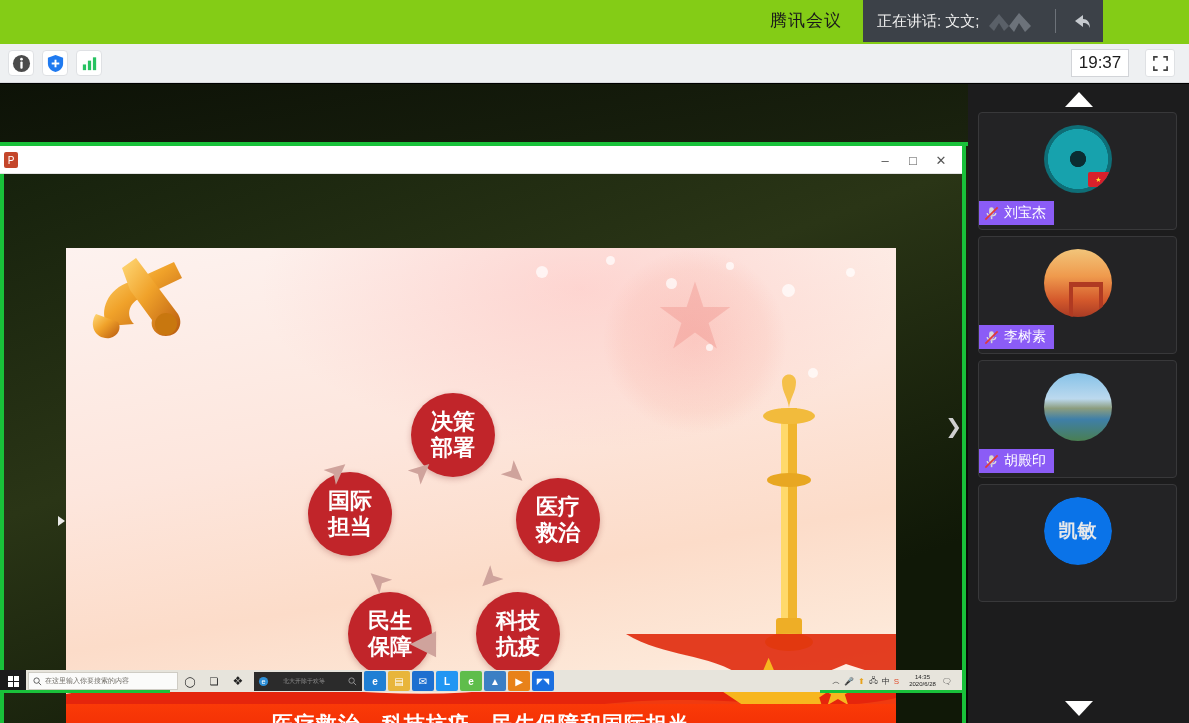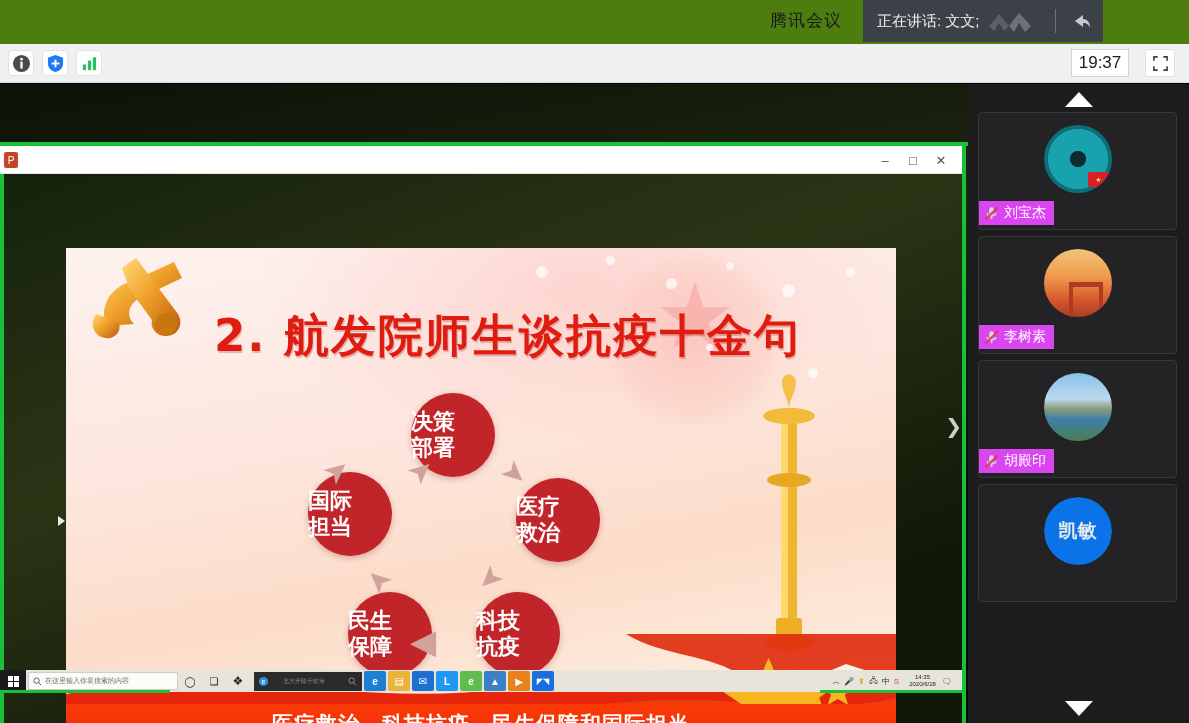--- a/index.html
+++ b/index.html
@@ -1,21 +1,21 @@
 <!DOCTYPE html>
 <html><head>
 <meta charset="utf-8">
 <style>
   * { margin:0; padding:0; box-sizing:border-box; }
   html,body { width:1189px; height:723px; overflow:hidden; background:#000;
     font-family:"Liberation Sans","DejaVu Sans",sans-serif; }
 
   
   #top-bar { position:absolute; left:0; top:0; width:1189px; height:44px;
-    background:#4d7c0f; }
+    background:#84cc16; }
   #meeting-brand { position:absolute; left:770px; top:9px; font-size:17px;
     color:#1a1a1a; letter-spacing:1px; }
   #speaker-pill { position:absolute; left:863px; top:0; width:240px; height:42px;
     background:#3c4148; display:flex; align-items:center; }
   #speaker-text { color:#f2f2f2; font-size:15px; margin-left:14px;
     white-space:nowrap; }
   #speaker-logo { position:absolute; left:120px; top:8px; width:60px; height:26px; }
   #speaker-div { position:absolute; left:192px; top:9px; width:1px; height:24px;
     background:#6d7279; }
   #reply-icon { position:absolute; left:205px; top:8px; width:26px; height:26px; }
@@ -72,21 +72,21 @@
     transform:translate(-50%,-50%); font-size:92px; color:rgba(233,120,110,.28); }
   .bokeh { position:absolute; border-radius:50%; background:rgba(255,255,255,.70); }
 
   #emblem { position:absolute; left:12px; top:-8px; width:128px; height:118px; }
   #slide-title { position:absolute; left:148px; top:58px; font-size:45px;
     font-weight:bold; color:#e01b10; letter-spacing:2px; white-space:nowrap;
     font-family:"DejaVu Sans","Liberation Sans",sans-serif;
     text-shadow:1px 2px 0 rgba(150,20,10,.25); }
 
   .node { position:absolute; border-radius:50%; background:#c1252a;
-    color:#fff; display:flex; flex-direction:column; align-items:flex-start;
+    color:#fff; display:flex; flex-direction:column; align-items:center;
     justify-content:center; font-weight:bold; font-size:22px; line-height:1.18;
     box-shadow:0 2px 6px rgba(120,20,20,.28);
     font-family:"DejaVu Sans","Liberation Sans",sans-serif; }
   #node-0 { left:345px; top:145px; width:84px; height:84px; }   
   #node-1 { left:450px; top:230px; width:84px; height:84px; }   
   #node-2 { left:410px; top:344px; width:84px; height:84px; }   
   #node-3 { left:282px; top:344px; width:84px; height:84px; }   
   #node-4 { left:242px; top:224px; width:84px; height:84px; }   
 
   .arw { position:absolute; font-size:30px; color:#cfa39c; font-weight:bold;
@@ -149,21 +149,21 @@
   .tri-up { width:0; height:0; border-left:14px solid transparent;
     border-right:14px solid transparent; border-bottom:15px solid #ffffff; }
   .tri-down { width:0; height:0; border-left:14px solid transparent;
     border-right:14px solid transparent; border-top:15px solid #ffffff; }
   #tiles { position:absolute; left:10px; top:28px; width:201px; height:585px;
     overflow:hidden; }
   .tile { position:relative; width:199px; height:118px; background:#232325;
     border:1px solid #38383a; border-radius:4px; margin-bottom:6px; overflow:hidden; }
   .avatar { position:absolute; left:50%; top:46px; transform:translate(-50%,-50%);
     width:68px; height:68px; border-radius:50%; overflow:hidden; }
-  .name-bar { position:absolute; left:0; bottom:4px; height:24px; background:#d946ef;
+  .name-bar { position:absolute; left:0; bottom:4px; height:24px; background:#8b5cf6;
     display:flex; align-items:center; padding:0 8px 0 4px; }
   .name-txt { color:#fff; font-size:14px; margin-left:4px; white-space:nowrap;
     font-family:"DejaVu Sans","Liberation Sans",sans-serif; }
   .mic-off { width:17px; height:17px; flex:0 0 17px; }
 
   
   .av-turbine { width:100%; height:100%;
     background:radial-gradient(circle at 50% 50%, #0c3a40 0 16%, #17a2ad 17% 62%, #0e6e77 63% 78%, #b9bcc0 79% 100%); position:relative; }
   .av-turbine:after { content:""; position:absolute; left:50%; top:50%;
     transform:translate(-50%,-50%); width:16px; height:16px; border-radius:50%;
@@ -268,21 +268,20 @@
             <stop offset="45%" stop-color="#f0a22a"></stop>
           <stop offset="100%" stop-color="#b85a10"></stop>
         </linearGradient>
       </defs>
       <path d="M30 86 C20 72 30 48 52 42 L96 22 L104 38 L62 58 C50 64 48 76 56 84 Z" fill="url(#gold)"></path>
       <path d="M44 28 L58 18 L100 74 C106 84 100 96 88 96 C78 96 72 88 74 80 L52 50 Z" fill="url(#gold)"></path>
       <circle cx="88" cy="84" r="11" fill="#c8770f"></circle>
       <path d="M18 74 C10 86 18 100 32 98 C40 96 44 88 40 82 Z" fill="url(#gold)"></path>
     </svg>
 
-    <div id="slide-title">2.  航发院师生谈抗疫十金句</div>
 
     <div class="node" id="node-0">
       <span>决策</span>
       <span>部署</span>
     </div>
     <div class="node" id="node-1">
       <span>医疗</span>
       <span>救治</span>
     </div>
     <div class="node" id="node-2">

